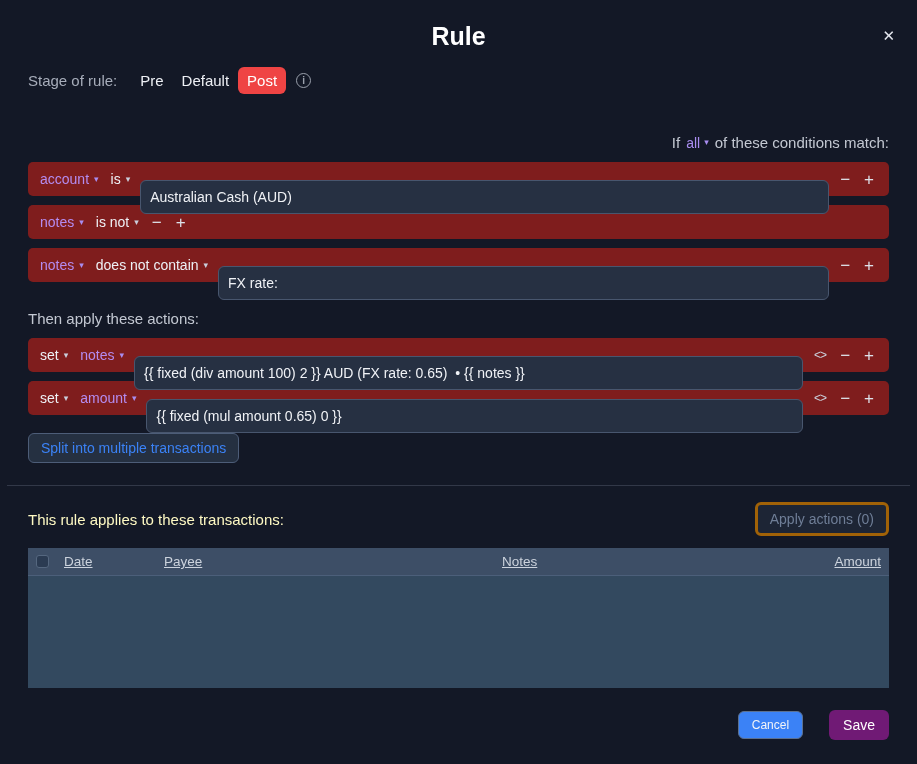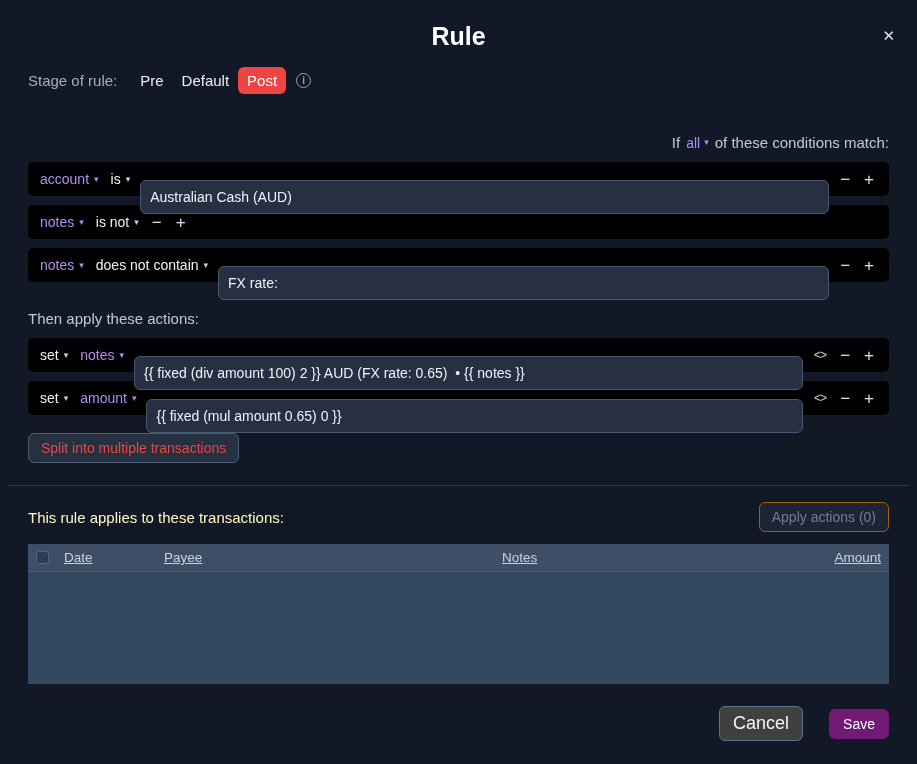--- a/index.html
+++ b/index.html
@@ -91,21 +91,21 @@
   .section-label {
     margin-top: 28px;
     font-size: 15px;
     color: #c3c8d2;
   }
 
   
   .rule-row {
     display: flex;
     align-items: center;
-    background: #000000;
+    background: #7f1d1d;
     border-radius: 5px;
     height: 34px;
     padding: 0 12px 0 10px;
     margin-top: 9px;
     gap: 8px;
   }
   .rows-group { margin-top: 11px; }
   .field-btn, .op-btn {
     background: none; border: none;
     font-size: 14px;
@@ -143,21 +143,21 @@
     font-family: inherit;
   }
   .code-btn { font-size: 12px; letter-spacing: -1px; color: #ccd3de; }
 
   
   .split-btn {
     margin-top: 18px;
     background: #253041;
     border: 1px solid #4d5d78;
     border-radius: 6px;
-    color: #ef4444;
+    color: #3b82f6;
     font-size: 14px;
     padding: 6px 12px;
     cursor: pointer;
     font-family: inherit;
   }
 
   .divider {
     border: none;
     border-top: 1px solid #323848;
     margin: 22px -21px 0;
@@ -166,21 +166,21 @@
   
   .transactions-header {
     display: flex;
     justify-content: space-between;
     align-items: center;
     margin-top: 16px;
   }
   .transactions-label { font-size: 15px; color: #fef9c3; }
   .apply-btn {
     background: #1d2535;
-    border: 1px solid #a16207;
+    border: 3px solid #a16207;
     border-radius: 6px;
     color: #6f7e97;
     font-size: 14px;
     padding: 6px 12px;
     font-family: inherit;
     cursor: default;
   }
 
   
   .tx-table { margin-top: 12px; }
@@ -209,25 +209,25 @@
 
   
   .footer {
     display: flex;
     justify-content: flex-end;
     align-items: center;
     gap: 14px;
     margin-top: 22px;
   }
   .cancel-btn {
-    background: #404040;
+    background: #3b82f6;
     border: 1px solid #5c7190;
     border-radius: 6px;
     color: #f2f4f8;
-    font-size: 18px;
+    font-size: 12px;
     padding: 6px 13px;
     cursor: pointer;
     font-family: inherit;
   }
   .save-btn {
     background: #701a75;
     border: none;
     border-radius: 6px;
     color: #ffffff;
     font-size: 14px;

